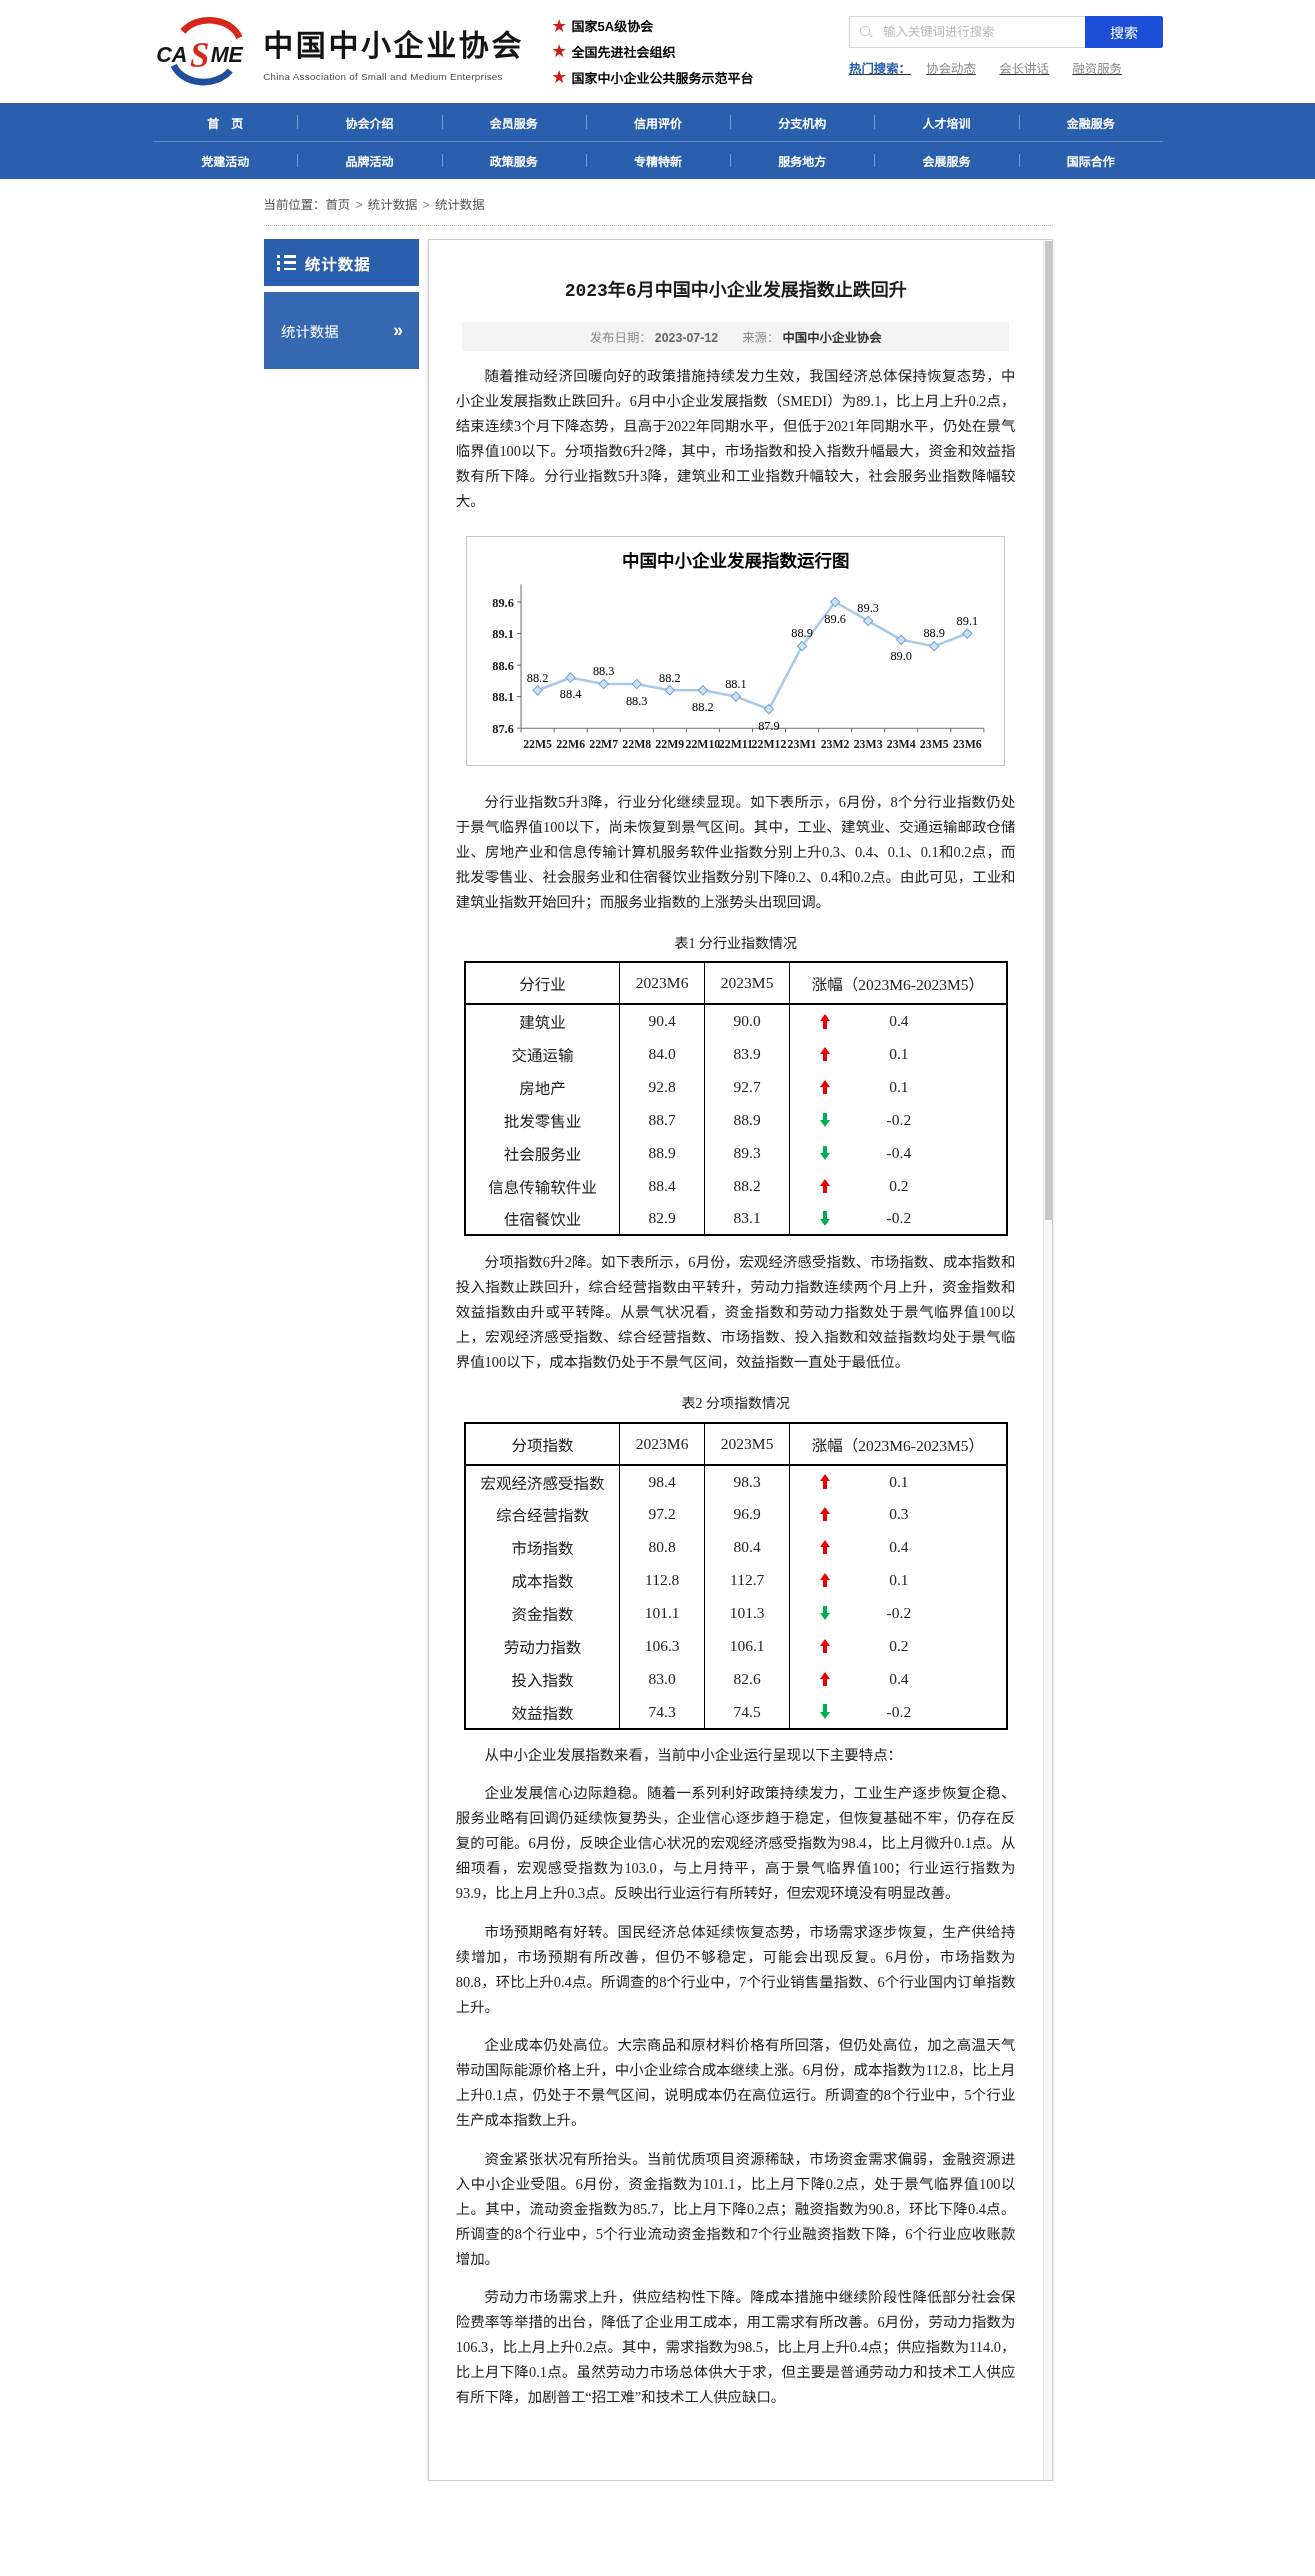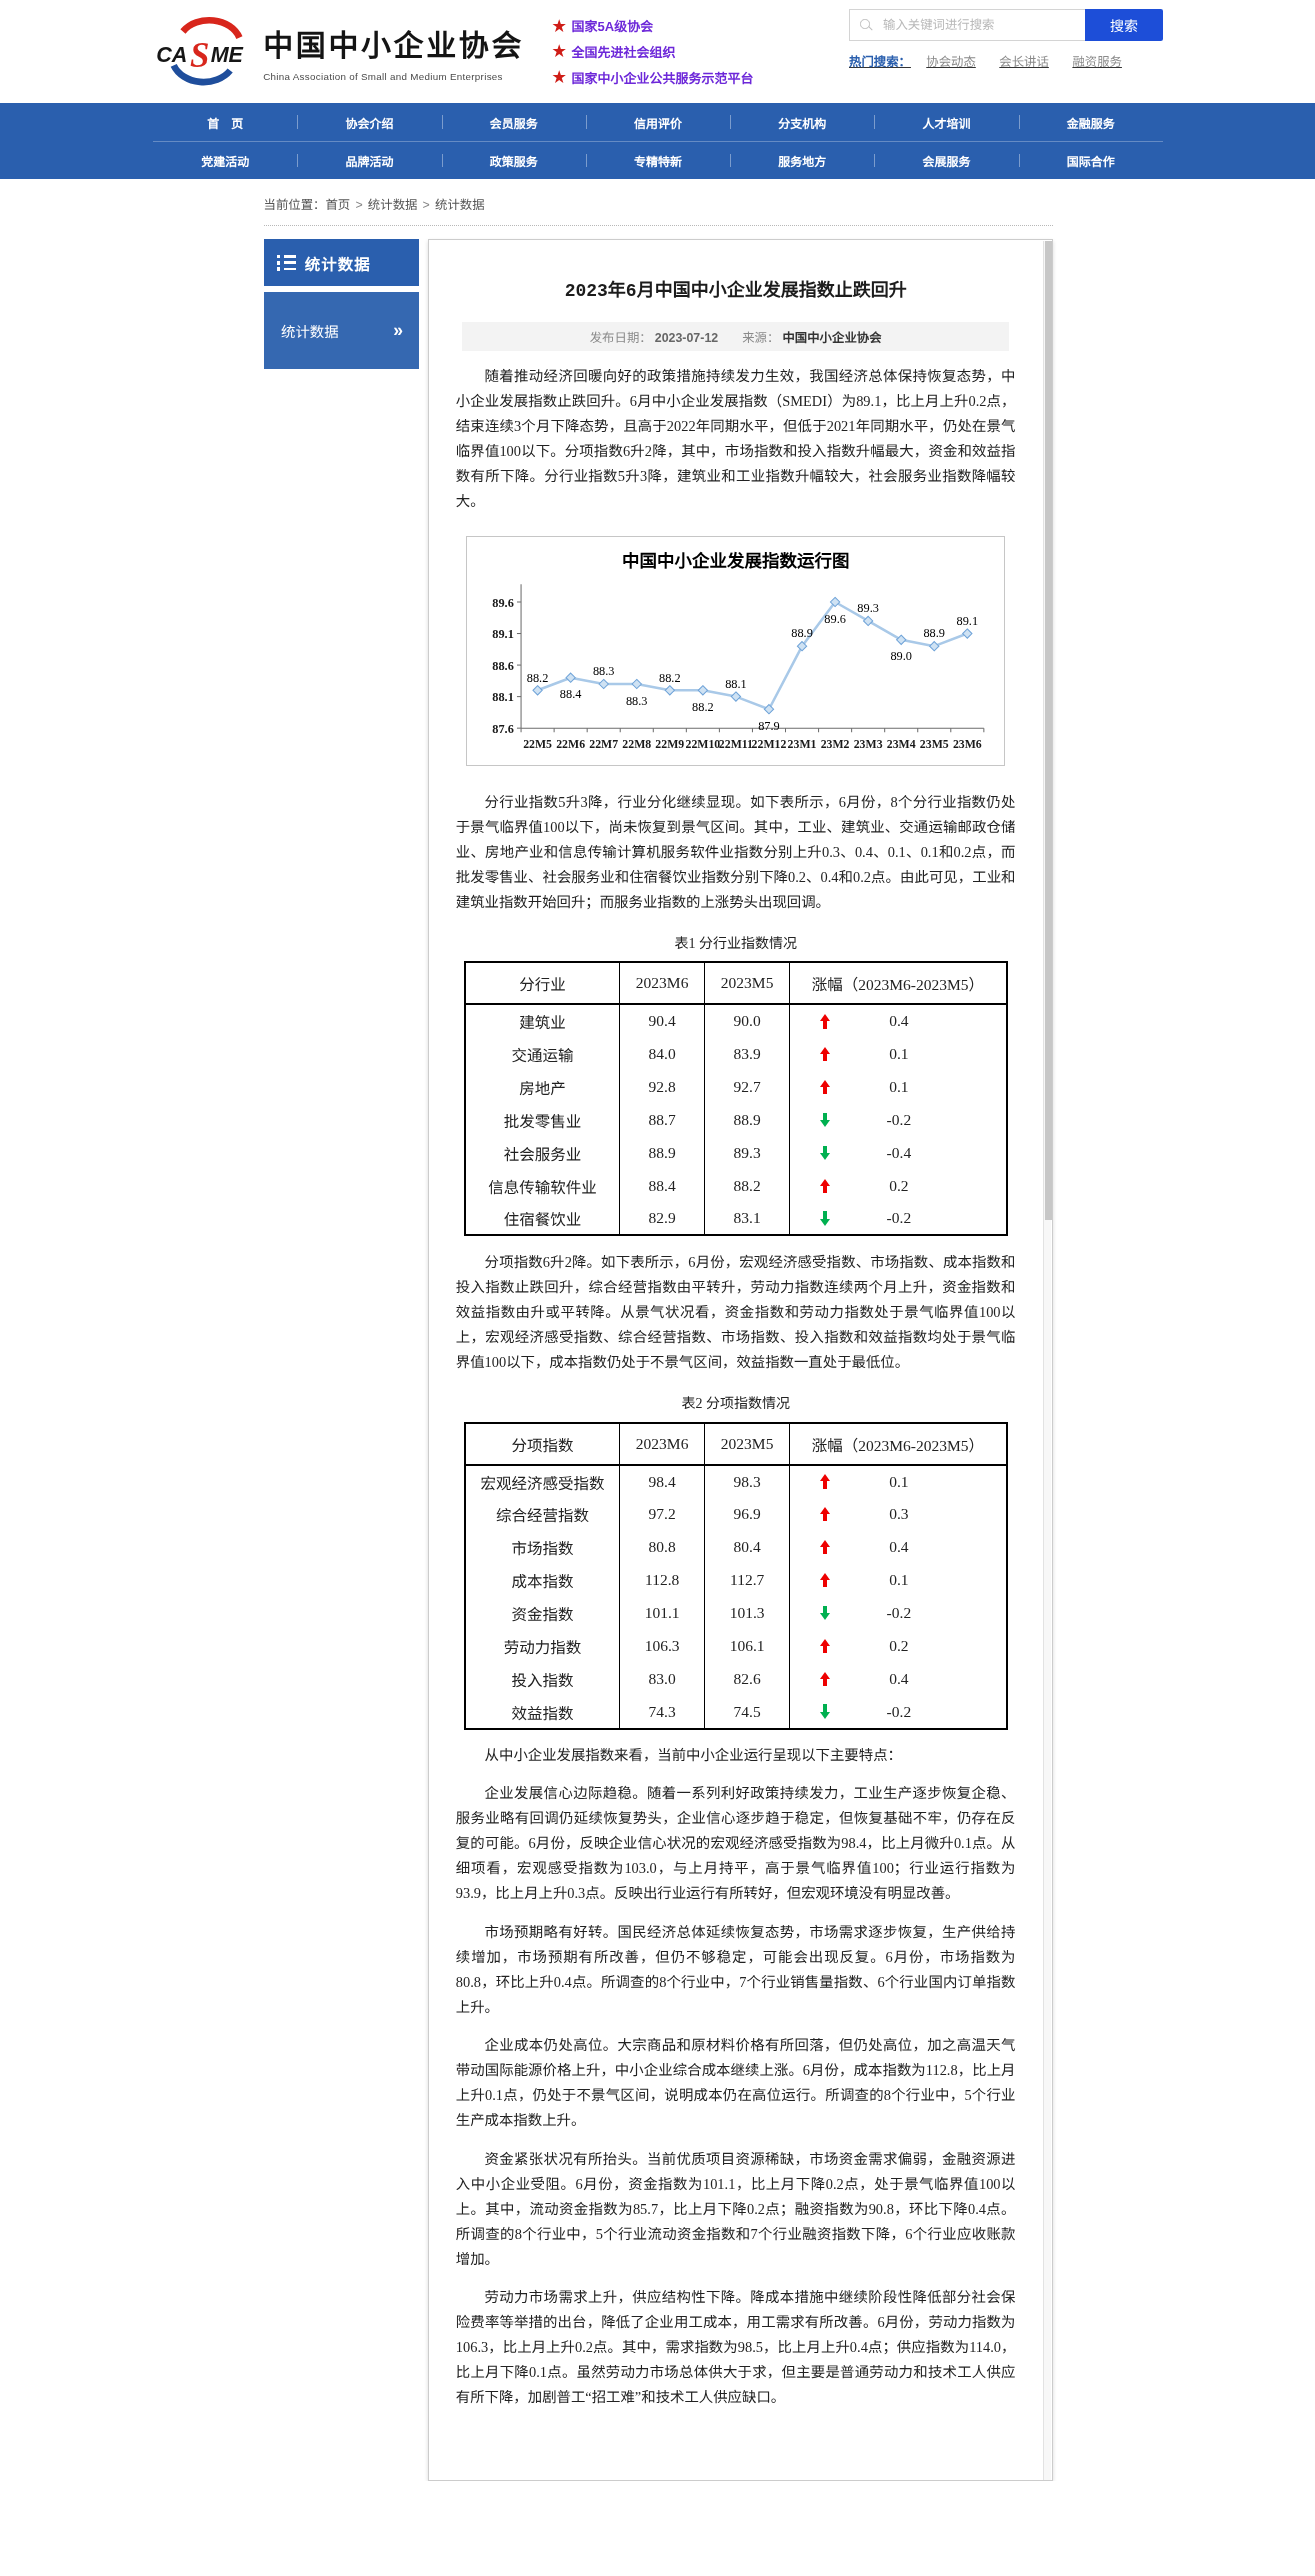--- a/index.html
+++ b/index.html
@@ -10,22 +10,22 @@
   .header { height:103px; background:#fff; }
   .header-inner { width:1010px; margin:0 auto; height:100%; display:flex; align-items:center; position:relative; }
   .logo-block { display:flex; align-items:center; }
   .logo-svg { width:103px; height:77px; flex:0 0 auto; }
   .org-names { margin-left:7.2px; }
   .org-cn { font-size:30px; font-weight:bold; color:#141414; letter-spacing:2.6px; }
   .org-en { font-size:9.8px; color:#4a4a4a; margin-top:5.2px; letter-spacing:0.3px; }
   .badges { margin-left:28px; }
   .badge-row { display:flex; align-items:center; margin:6.7px 0; }
   .star-icon { color:#cf1d17; font-size:14.4px; margin-right:5.2px; line-height:1; }
-  .badge-text { font-size:13px; font-weight:bold; color:#6d28d9; }
-  .search-col { position:absolute; right:0; top:9px; width:314px; }
+  .badge-text { font-size:13px; font-weight:bold; color:#000000; }
+  .search-col { position:absolute; right:0; top:16px; width:314px; }
   .search-row { display:flex; }
   .search-box { position:relative; flex:1; }
   .search-input { width:100%; height:32px; border:0.5px solid #d4d4d4; border-right:none; font-size:12.4px; color:#333; padding:0 10.3px 0 33px; outline:none; background:#fff; }
   .search-input::placeholder { color:#b9b9b9; }
   .mag-icon { position:absolute; left:11.3px; top:10.3px; width:9.3px; height:9.3px; border:1px solid #bdbdbd; border-radius:50%; }
   .mag-icon::after { content:""; position:absolute; width:5.2px; height:1px; background:#bdbdbd; transform:rotate(45deg); right:-4.6px; bottom:-1.5px; }
   .search-btn { width:78px; height:32px; background:#1d4ed8; color:#fff; font-size:14px; border:none; cursor:pointer; border-radius:0 2.1px 2.1px 0; }
   .hot-row { margin-top:11.3px; font-size:12.4px; display:flex; align-items:center;text-decoration:underline; }
   .hot-label { color:#2a5fae; font-weight:bold; margin-right:9.3px; }
   .hot-word { color:#8a8a8a; margin-right:17.5px; text-decoration:none; cursor:pointer;margin-left:6px; }

